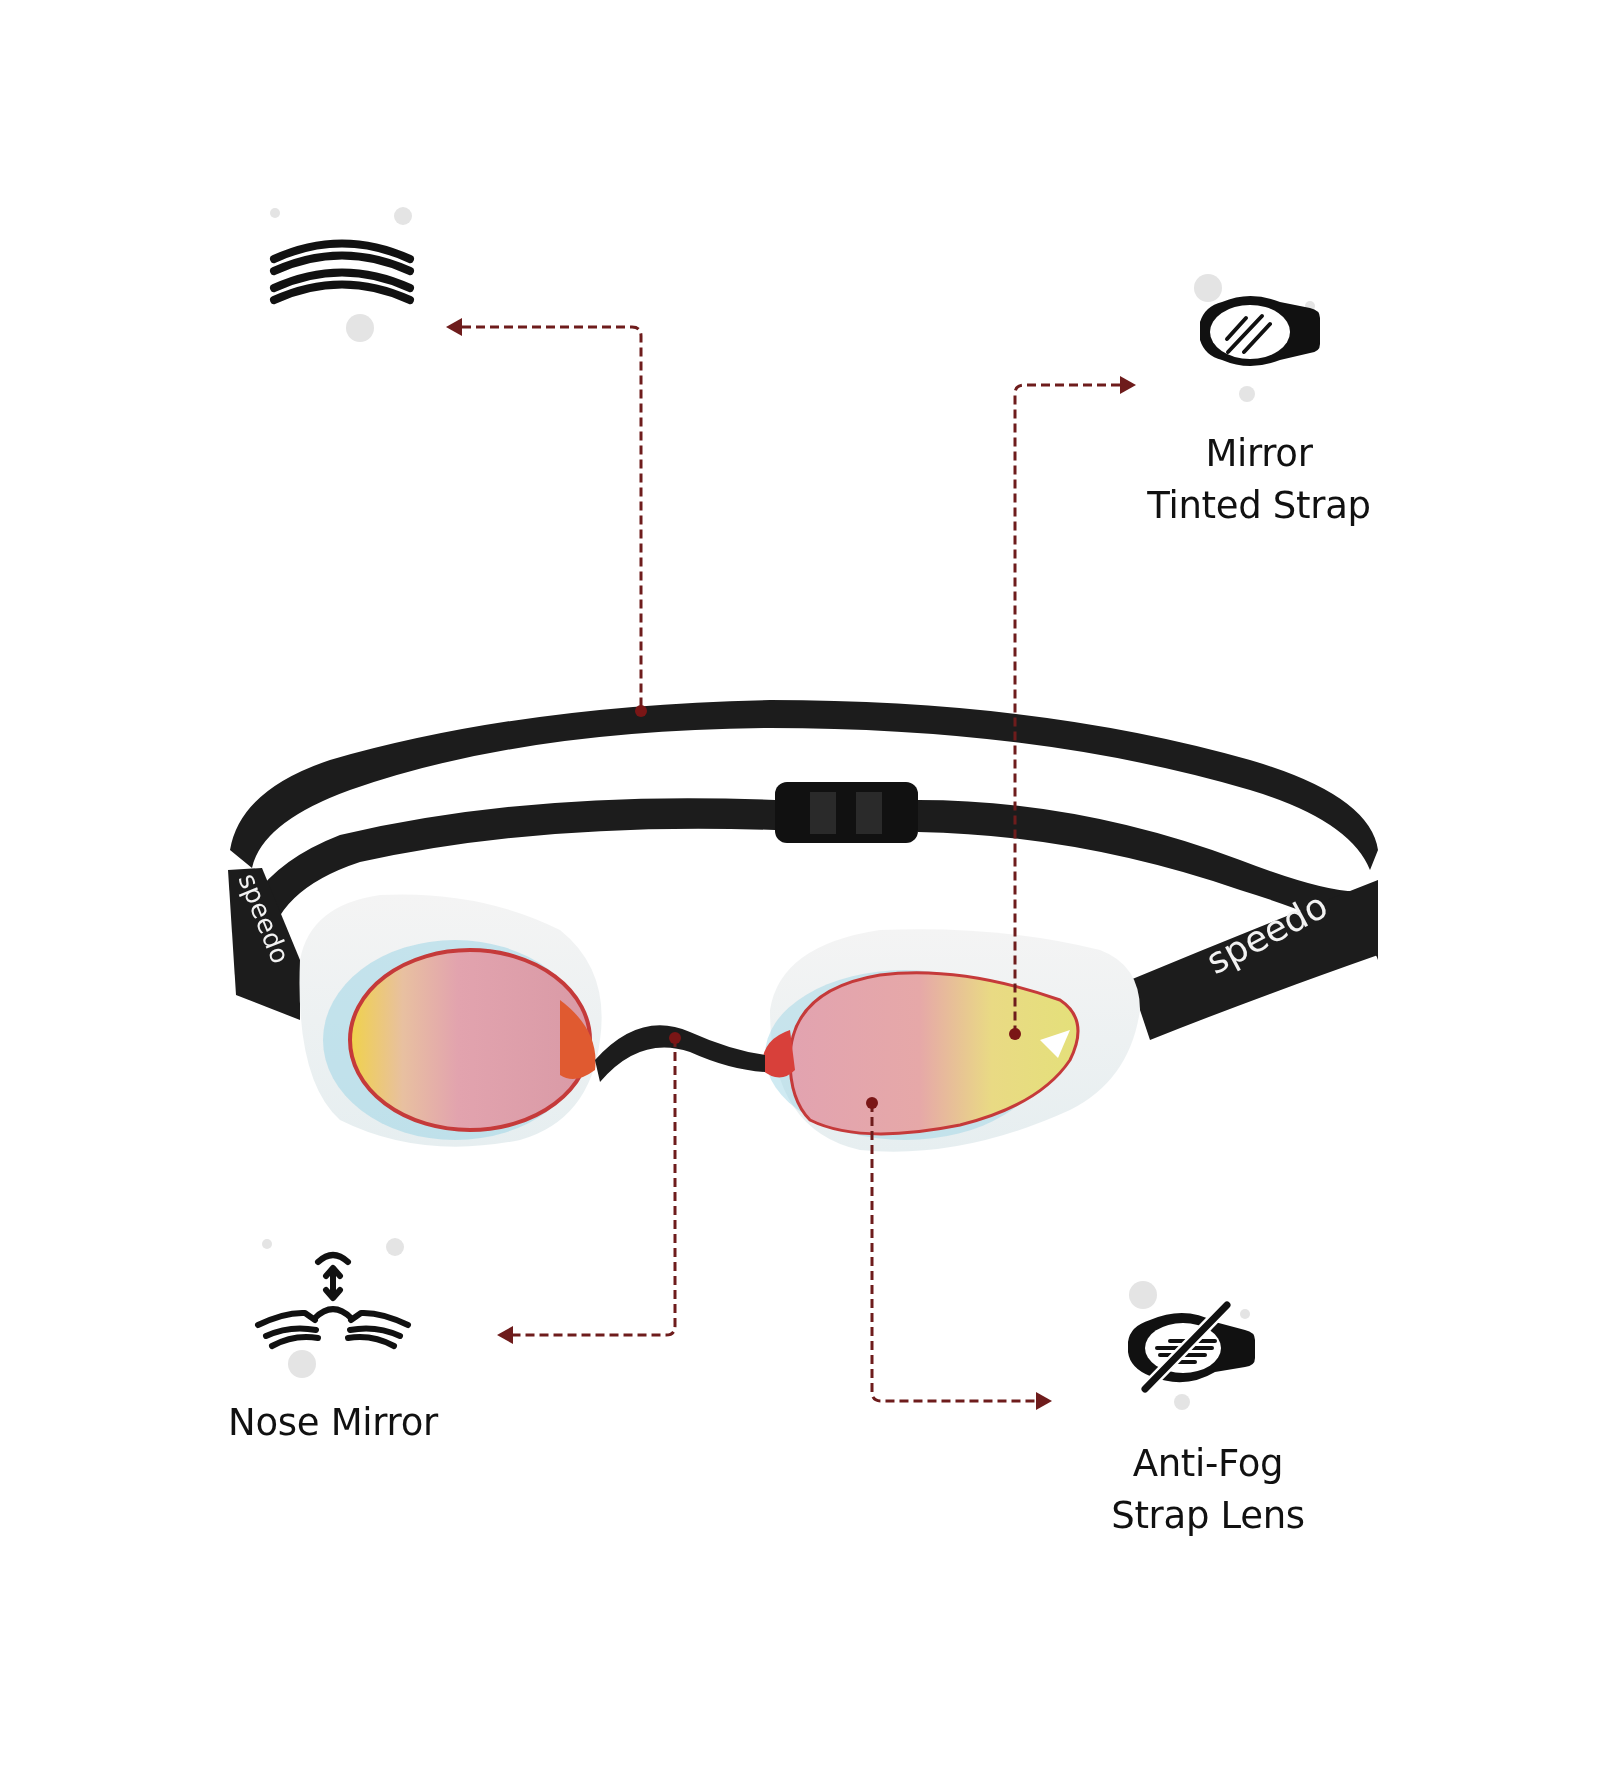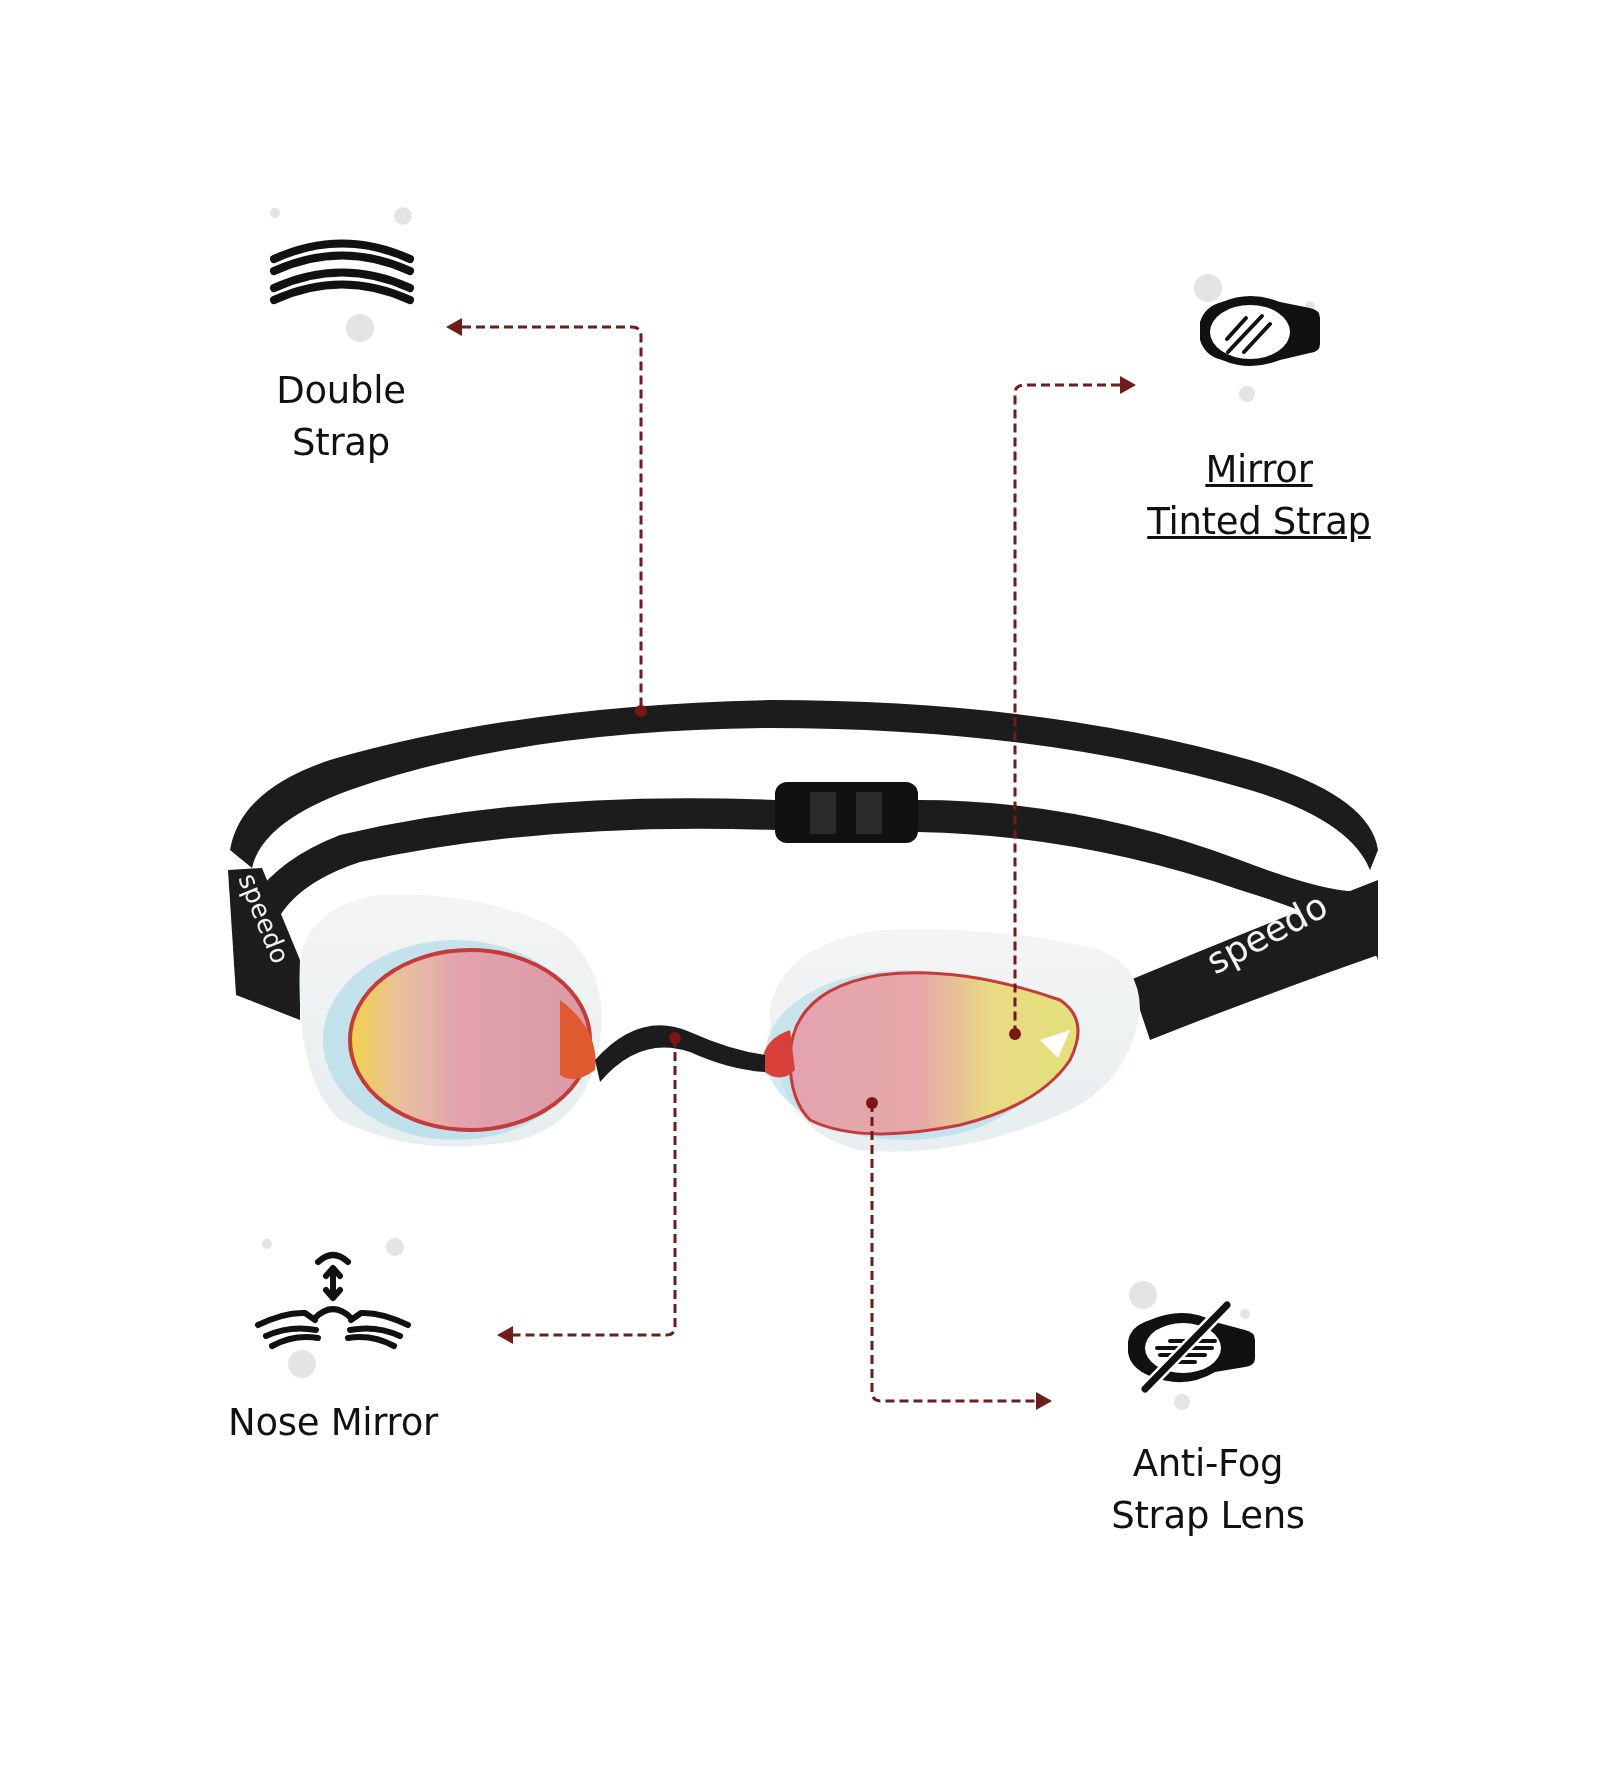--- a/index.html
+++ b/index.html
@@ -146,26 +146,22 @@
       <path d="M1052,1401 L1036,1392 L1036,1410 Z"></path>
     </g>
     <g fill="#7a1616">
       <circle cx="641" cy="711" r="6"></circle>
       <circle cx="1015" cy="1034" r="6"></circle>
       <circle cx="675" cy="1038" r="6"></circle>
       <circle cx="872" cy="1103" r="6"></circle>
     </g>
   </svg>
 
-  <div class="feature-label" style="left:341px; top:365px;">
-    <span>Double</span>
-    <span>Strap</span>
-  </div>
 
-  <div class="feature-label" style="left:1259px; top:444px;text-decoration:underline;">
+  <div class="feature-label" style="left:1259px; top:428px;">
     <span>Mirror</span>
     <span>Tinted Strap</span>
   </div>
 
   <div class="feature-label" style="left:333px; top:1397px;">
     <span>Nose Mirror</span>
   </div>
 
   <div class="feature-label" style="left:1192px; top:1438px;margin-left:16px;">
     <span>Anti-Fog</span>

